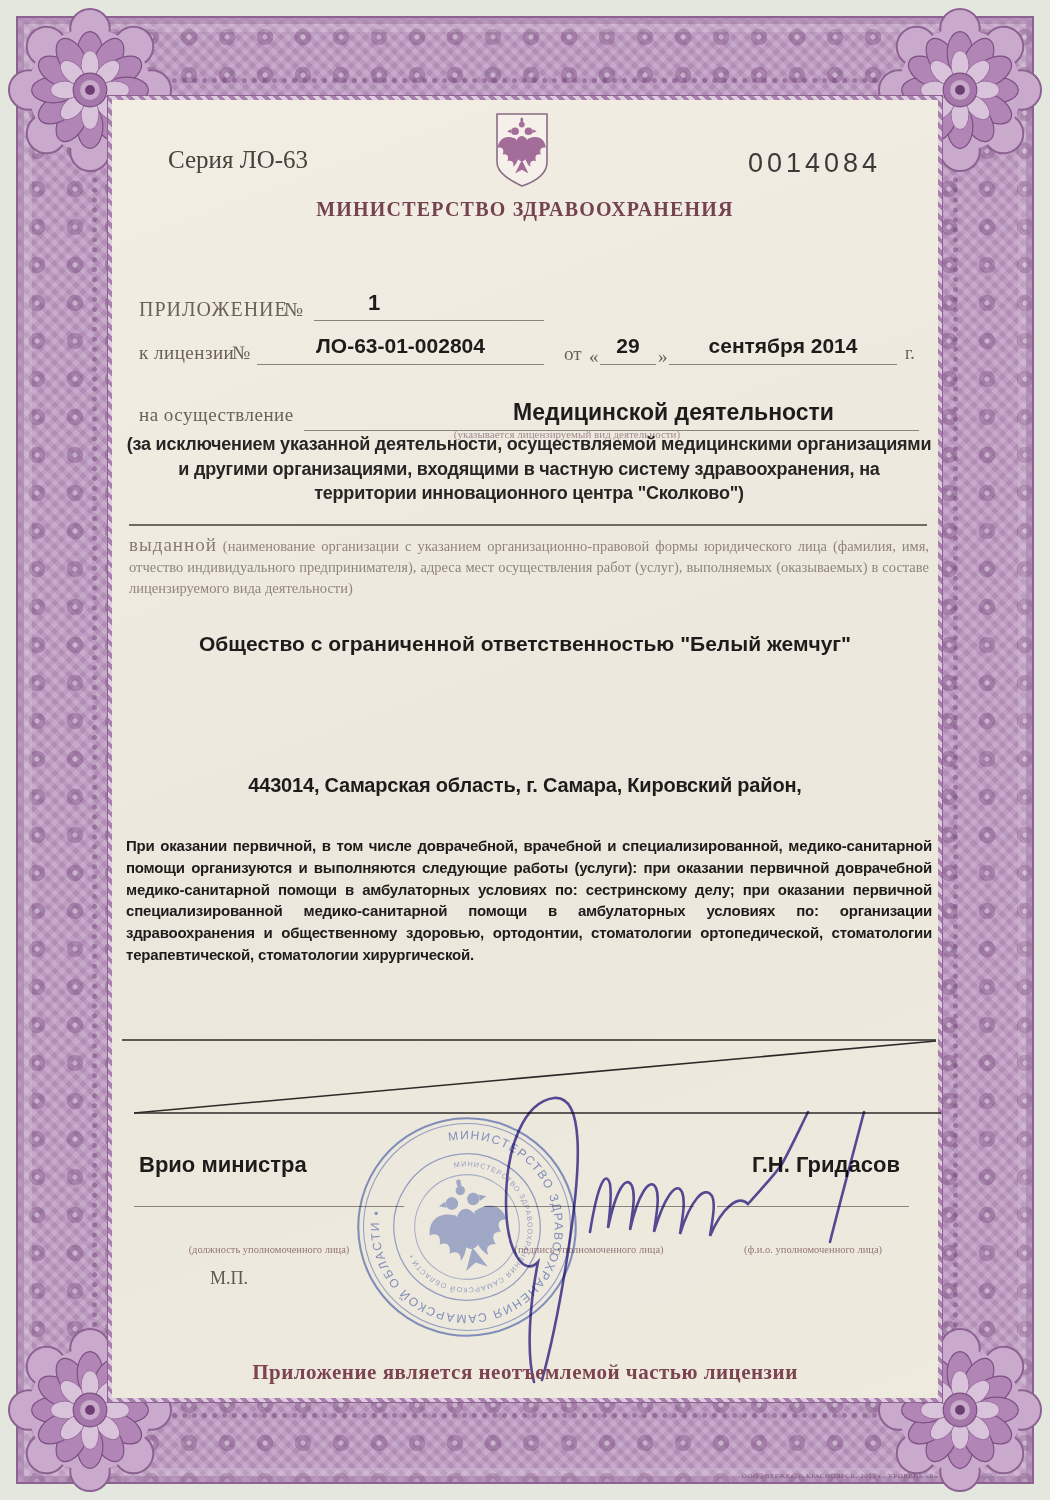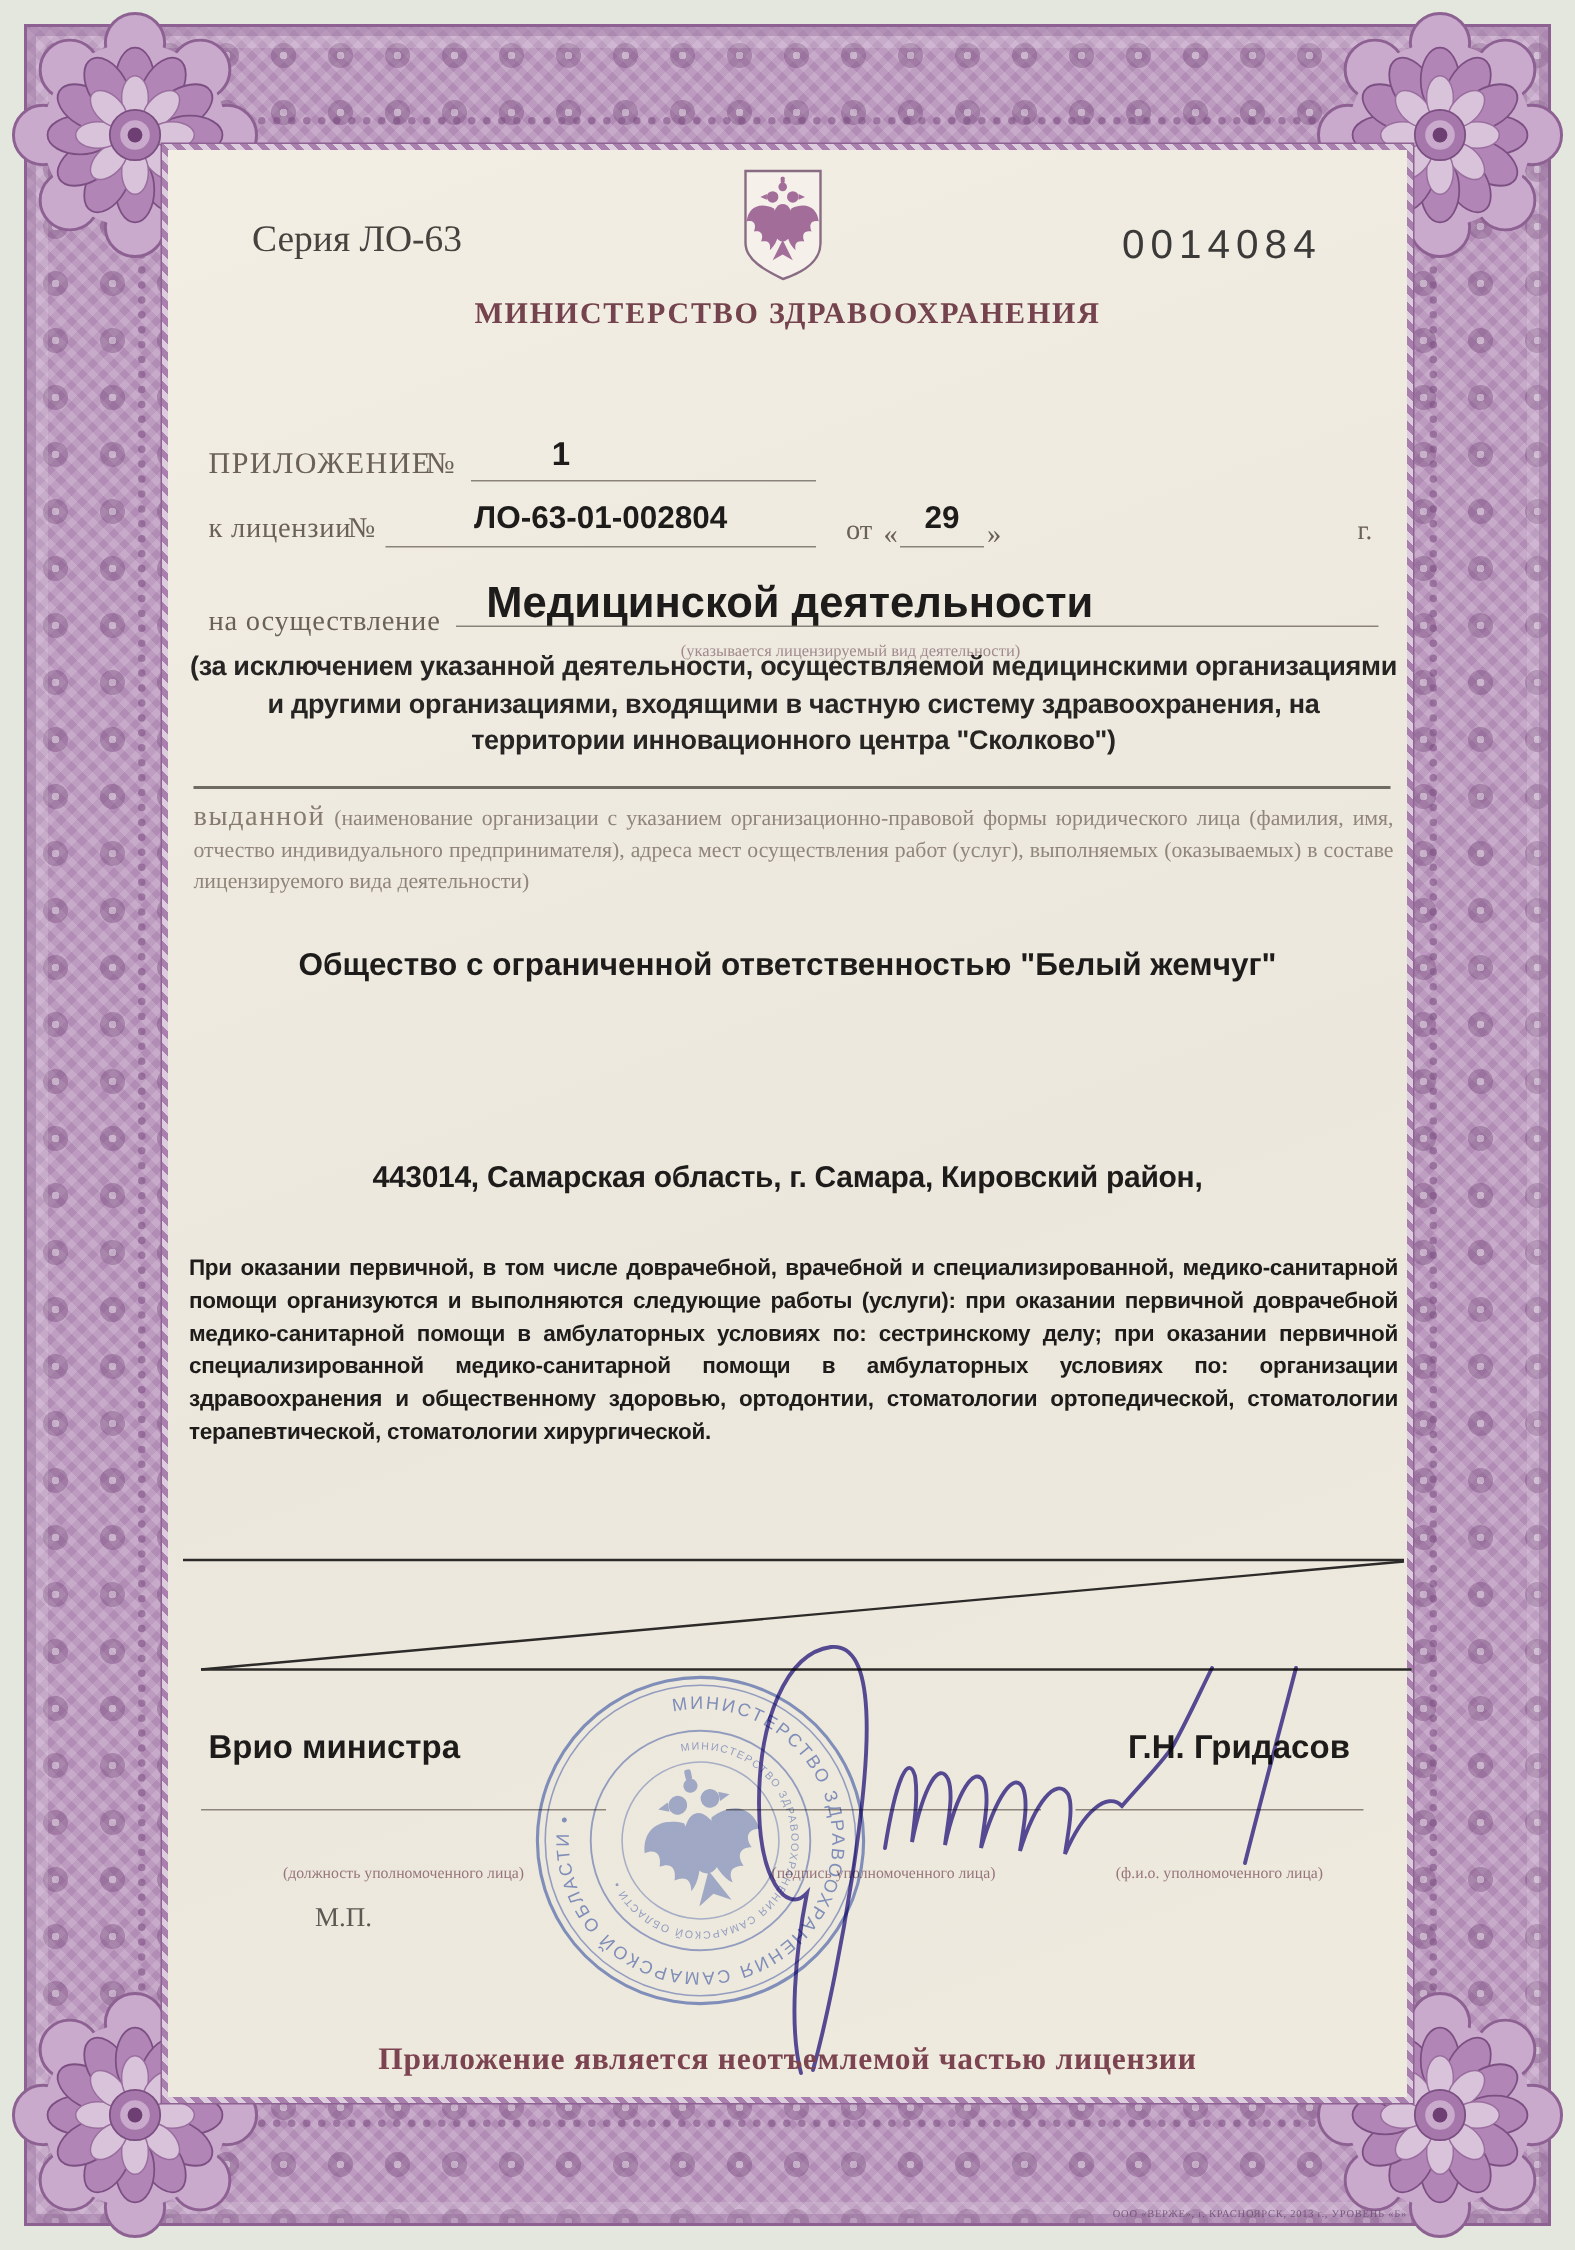--- a/index.html
+++ b/index.html
@@ -60,21 +60,21 @@
   .r-license-label{ left:27px; top:242px; }
   .r-license-no{ left:120px; top:242px; font-size:19px; color:#6a6159; }
   .slot-license{ left:145px; top:234px; width:287px; height:30px; font-size:21px; }
   .date-ot{ left:452px; top:243px; font-size:19px; color:#6a6159; }
   .date-q1{ left:477px; top:246px; font-size:19px; color:#6a6159; }
   .slot-day{ left:488px; top:234px; width:56px; height:30px; font-size:21px; }
   .date-q2{ left:546px; top:246px; font-size:19px; color:#6a6159; }
   .slot-month{ left:557px; top:234px; width:228px; height:30px; font-size:21px; }
   .date-g{ left:793px; top:243px; font-size:18px; color:#6a6159; }
   .r-activity-label{ left:27px; top:304px; }
-  .slot-activity{ left:192px; top:286px; width:615px; height:31px; font-size:29px; }
+  .slot-activity{ left:192px; top:299px; width:615px; height:31px; font-size:23px;text-align:right; }
   .slot-activity span{ position:relative; left:-85px; }
   .hint-activity{ left:240px; top:328px; width:430px; text-align:center;
     font-size:11px; color:#a18a8d; }
   .p-exclusion{ left:14px; top:332px; width:806px; text-align:center;
     font-family:"Liberation Sans",sans-serif; font-weight:bold; font-size:18px;
     line-height:24.5px; letter-spacing:-.2px; color:#262523; margin:0; }
   .hr1{ left:17px; top:424px; width:798px; height:0; border-top:2px solid #6f6a63; }
   .p-issued{ left:17px; top:434px; width:800px; margin:0; text-align:justify;
     font-size:14.5px; line-height:21px; color:#90857a; }
   .p-issued .issued-word{ font-size:19px; letter-spacing:1px; color:#877b6f; }
@@ -209,20 +209,23 @@
     <div class="r-license-no">№</div>
     <div class="slot slot-license bold-val">
       <span>ЛО-63-01-002804</span>
     </div>
     <div class="date-ot">от</div>
     <div class="date-q1">«</div>
     <div class="slot slot-day bold-val">
       <span>29</span>
     </div>
     <div class="date-q2">»</div>
+    <div class="slot slot-month bold-val">
+      <span>сентября 2014</span>
+    </div>
     <div class="date-g">г.</div>
 
     <div class="label r-activity-label">на осуществление</div>
     <div class="slot slot-activity bold-val">
       <span>Медицинской деятельности</span>
     </div>
     <div class="hint-activity">(указывается лицензируемый вид деятельности)</div>
     <p class="p-exclusion">(за исключением указанной деятельности, осуществляемой медицинскими организациями и другими организациями, входящими в частную систему здравоохранения, на территории инновационного центра "Сколково")</p>
 
     <div class="hr1"></div>

